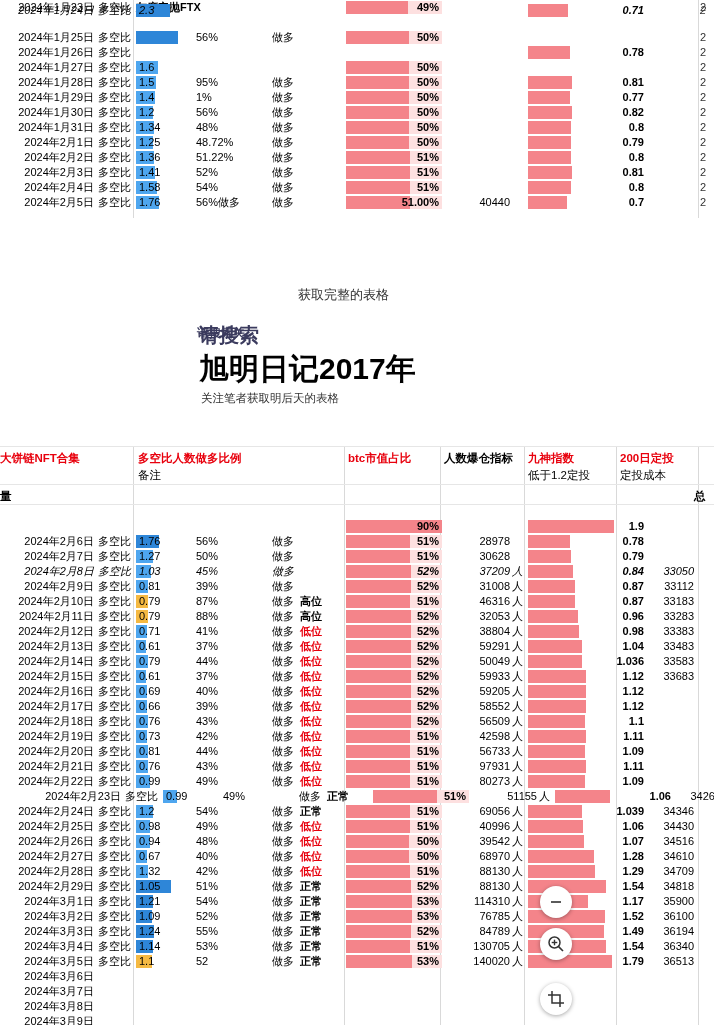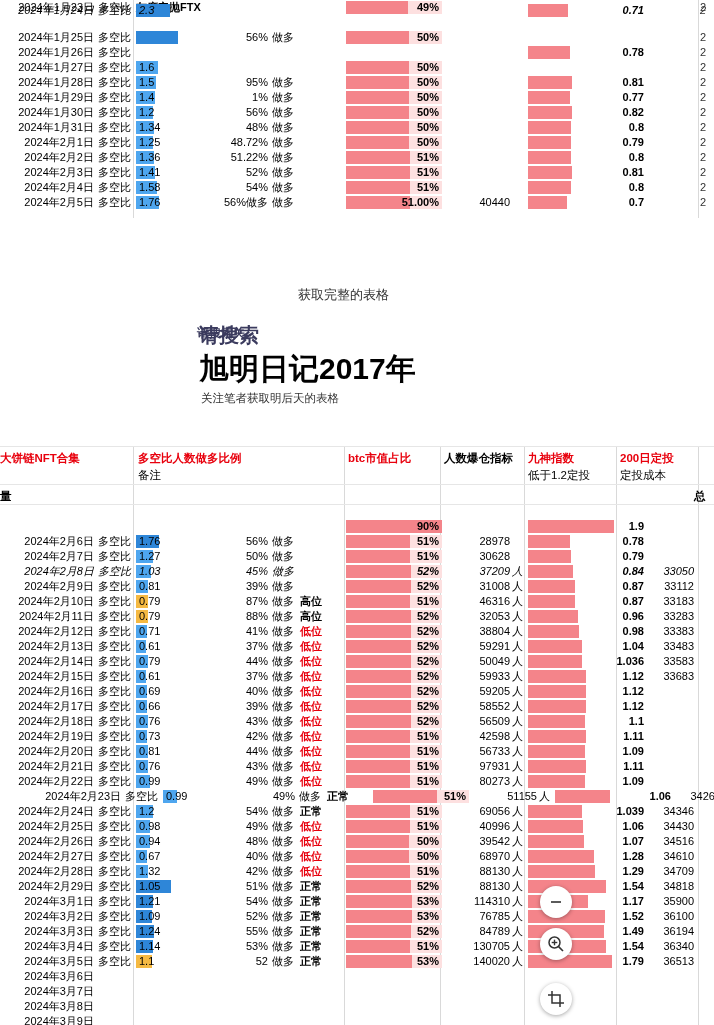--- a/index.html
+++ b/index.html
@@ -14,21 +14,21 @@
   .hline{position:absolute;height:1px;background:#e6e6e6;left:0;width:714px;}
 
   .c{position:absolute;height:15px;line-height:15px;font-size:11px;white-space:nowrap;}
   .date{left:8px;width:86px;text-align:right;font-size:11px;}
   .lbl{left:98px;width:34px;text-align:left;color:#000;}
   .ratio-wrap{left:136px;width:60px;height:13px;top:1px;position:absolute;}
   .ratio-bar{position:absolute;left:0;top:0;height:13px;background:#4ea6ef;}
   .ratio-bar.dk{background:#2e86d8;}
   .ratio-bar.or{background:#f5b942;}
   .ratio-txt{position:absolute;left:3px;top:0;height:13px;line-height:13px;font-size:11px;color:#000;}
-  .pct{left:196px;width:72px;text-align:right;}
+  .pct{left:196px;width:72px;}
   .dir{left:272px;width:40px;text-align:left;}
   .note{left:300px;width:44px;text-align:left;font-weight:bold;}
   .note.low{color:#e8000d;}
   .note.norm{color:#000;}
   .mkt{left:346px;width:96px;height:13px;top:1px;position:absolute;background:#fde0e0;}
   .mkt-bar{position:absolute;left:0;top:0;height:13px;background:#f4848a;}
   .mkt-txt{position:absolute;right:3px;top:0;height:13px;line-height:13px;font-size:11px;color:#000;font-weight:bold;}
   .ppl{left:442px;width:68px;text-align:right;}
   .pplu{left:512px;width:18px;text-align:left;}
   .nine{left:528px;width:120px;height:13px;top:1px;position:absolute;}

